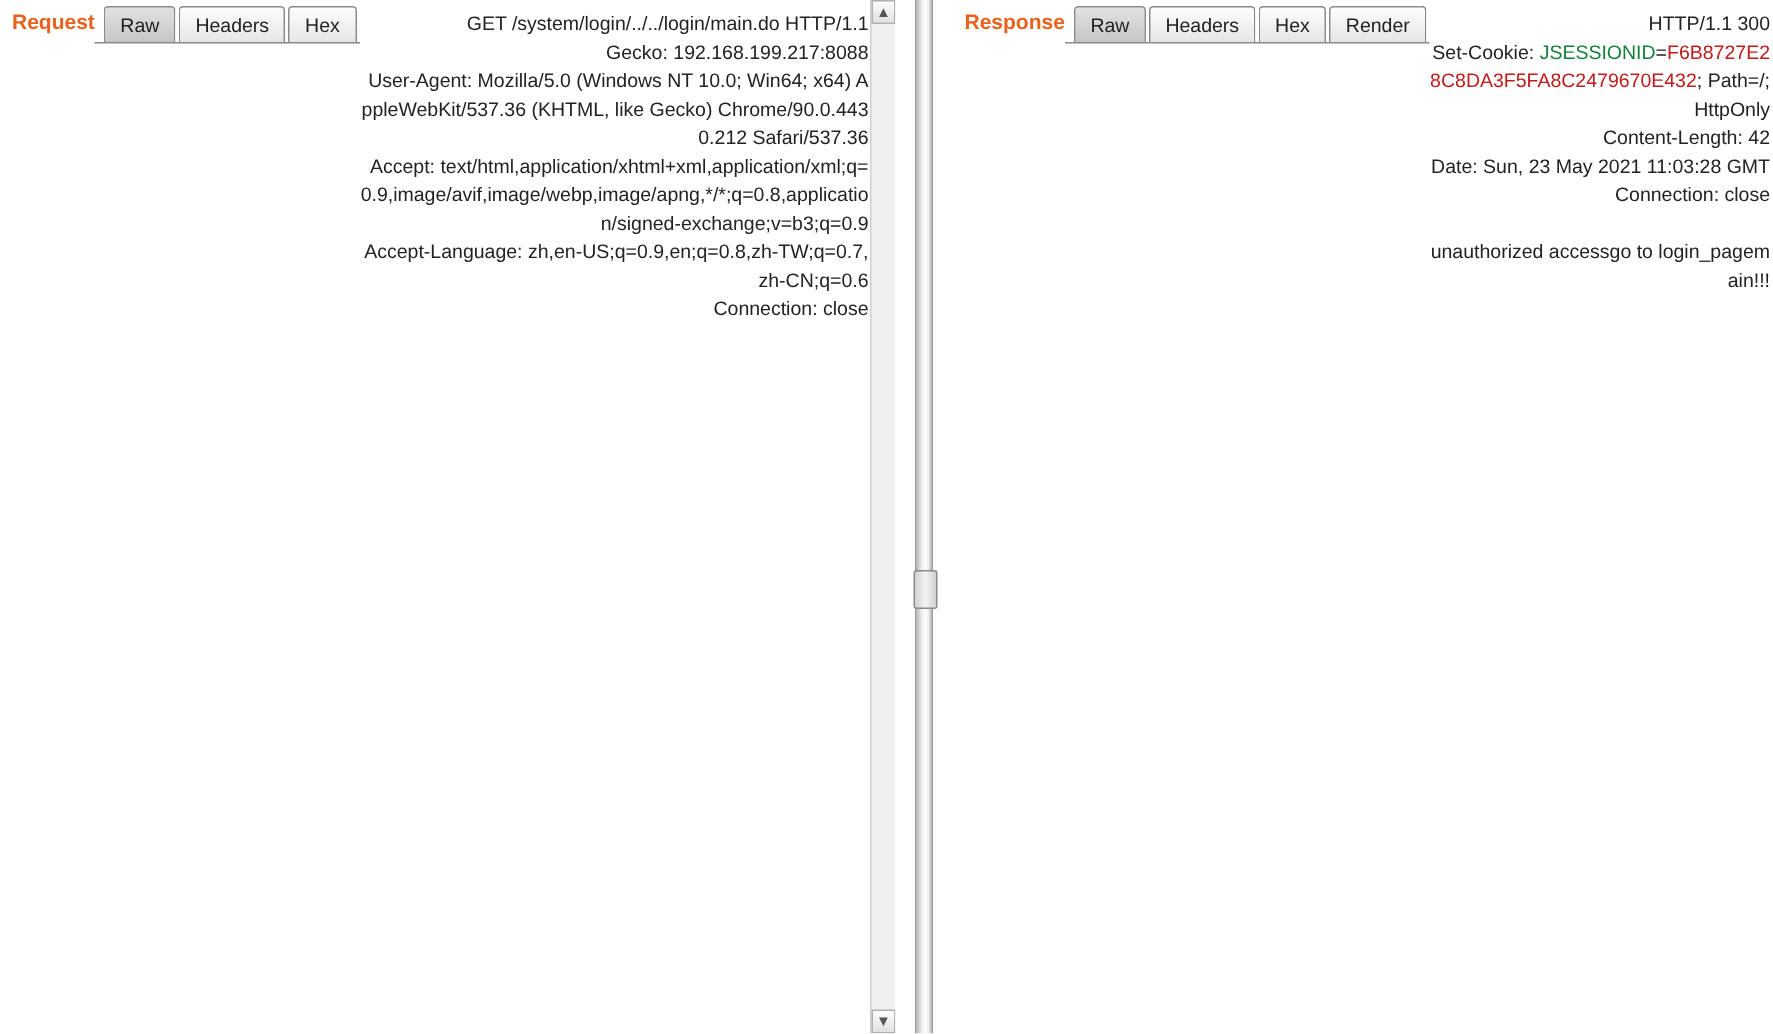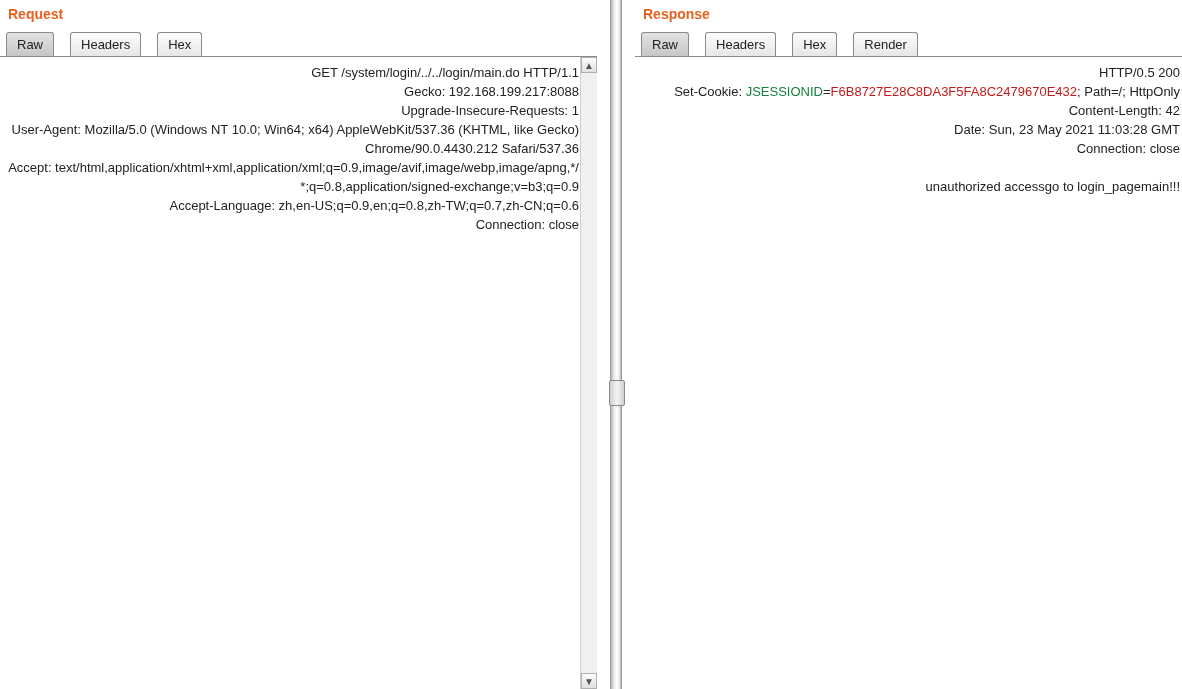--- a/index.html
+++ b/index.html
@@ -14,21 +14,21 @@
   }
   .wrap {
     display: flex;
     width: 100%;
     height: 100%;
   }
   .pane {
     height: 100%;
     position: relative;
     display: flex;
-    flex-direction: column;
+    flex-direction: row;
   }
   .pane-left { width: 597px; }
   .pane-right { flex: 1; }
   .splitter {
     width: 38px;
     height: 100%;
     background: #fff;
     position: relative;
     display: flex;
     justify-content: center;
@@ -61,21 +61,21 @@
     display: flex;
     align-items: flex-end;
     padding-left: 6px;
     border-bottom: 1px solid #8a8a8a;
     height: 28px;
   }
   .tab {
     border: 1px solid #8a8a8a;
     border-bottom: none;
     padding: 4px 10px 4px 10px;
-    margin-right: 16px;
+    margin-right: 2px;
     font-size: 13px;
     color: #222;
     background: linear-gradient(#fdfdfd, #e6e6e6);
     border-top-left-radius: 3px;
     border-top-right-radius: 3px;
     position: relative;
     cursor: pointer;
   }
   .tab.active {
     background: linear-gradient(#e2e2e2, #c6c6c6);
@@ -132,21 +132,20 @@
     <div class="tabs-row">
       <div class="tab active">Raw</div>
       <div class="tab">Headers</div>
       <div class="tab">Hex</div>
     </div>
 
     <div class="content-area">
       <div class="content-text" style="padding-right:18px;">
         <div>GET /system/login/../../login/main.do HTTP/1.1</div>
         <div>Gecko: 192.168.199.217:8088</div>
-        <div>Upgrade-Insecure-Requests: 1</div>
         <div>User-Agent: Mozilla/5.0 (Windows NT 10.0; Win64; x64) AppleWebKit/537.36 (KHTML, like Gecko) Chrome/90.0.4430.212 Safari/537.36</div>
         <div>Accept: text/html,application/xhtml+xml,application/xml;q=0.9,image/avif,image/webp,image/apng,*/*;q=0.8,application/signed-exchange;v=b3;q=0.9</div>
         <div>Accept-Language: zh,en-US;q=0.9,en;q=0.8,zh-TW;q=0.7,zh-CN;q=0.6</div>
         <div>Connection: close</div>
       </div>
 
       <div class="scrollbar-v">
         <div class="scroll-btn">▲</div>
         <div style="position:absolute;bottom:0;width:100%;">
           <div class="scroll-btn">▼</div>
@@ -166,21 +165,21 @@
 
     <div class="tabs-row">
       <div class="tab active">Raw</div>
       <div class="tab">Headers</div>
       <div class="tab">Hex</div>
       <div class="tab">Render</div>
     </div>
 
     <div class="content-area">
       <div class="content-text">
-        <div>HTTP/0.5 200</div>
+        <div>HTTP/1.1 300</div>
         <div>
           <span>Set-Cookie: </span><span class="cookie-name">JSESSIONID</span><span>=</span><span class="cookie-val">F6B8727E28C8DA3F5FA8C2479670E432</span><span>; Path=/; HttpOnly</span>
         </div>
         <div>Content-Length: 42</div>
         <div>Date: Sun, 23 May 2021 11:03:28 GMT</div>
         <div>Connection: close</div>
         <div>&nbsp;</div>
         <div>unauthorized accessgo to login_pagemain!!!</div>
       </div>
     </div>

